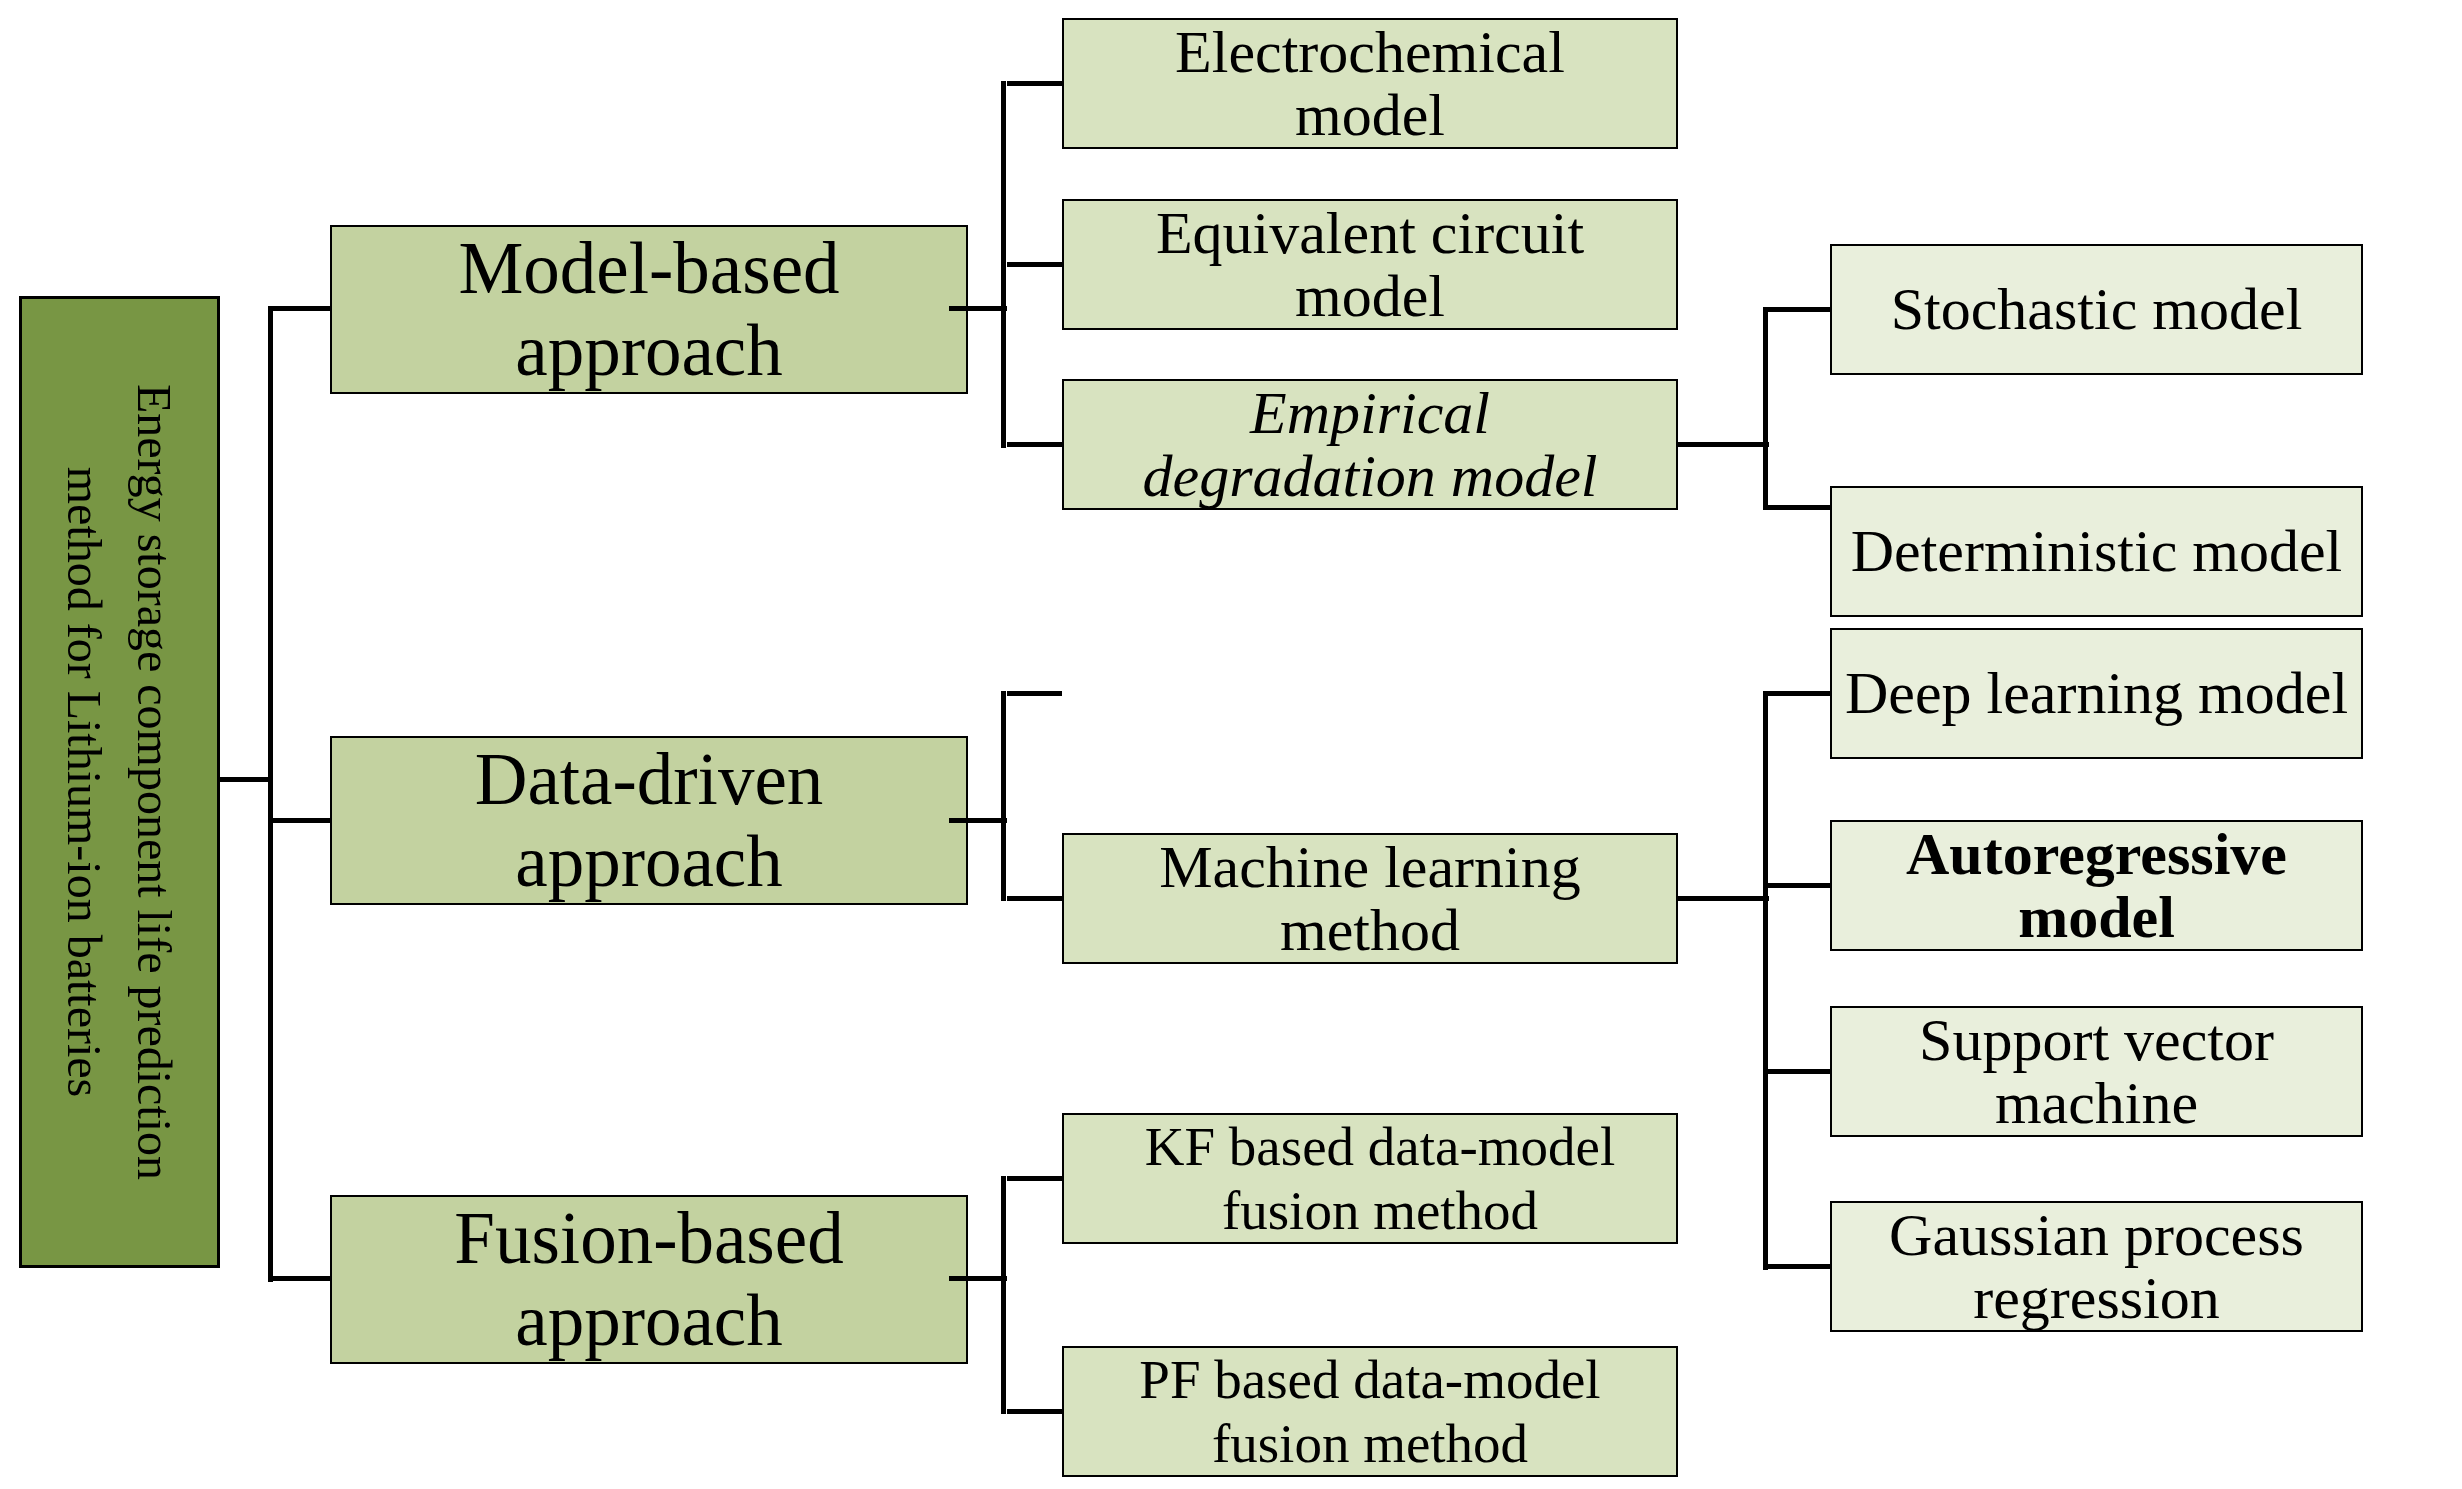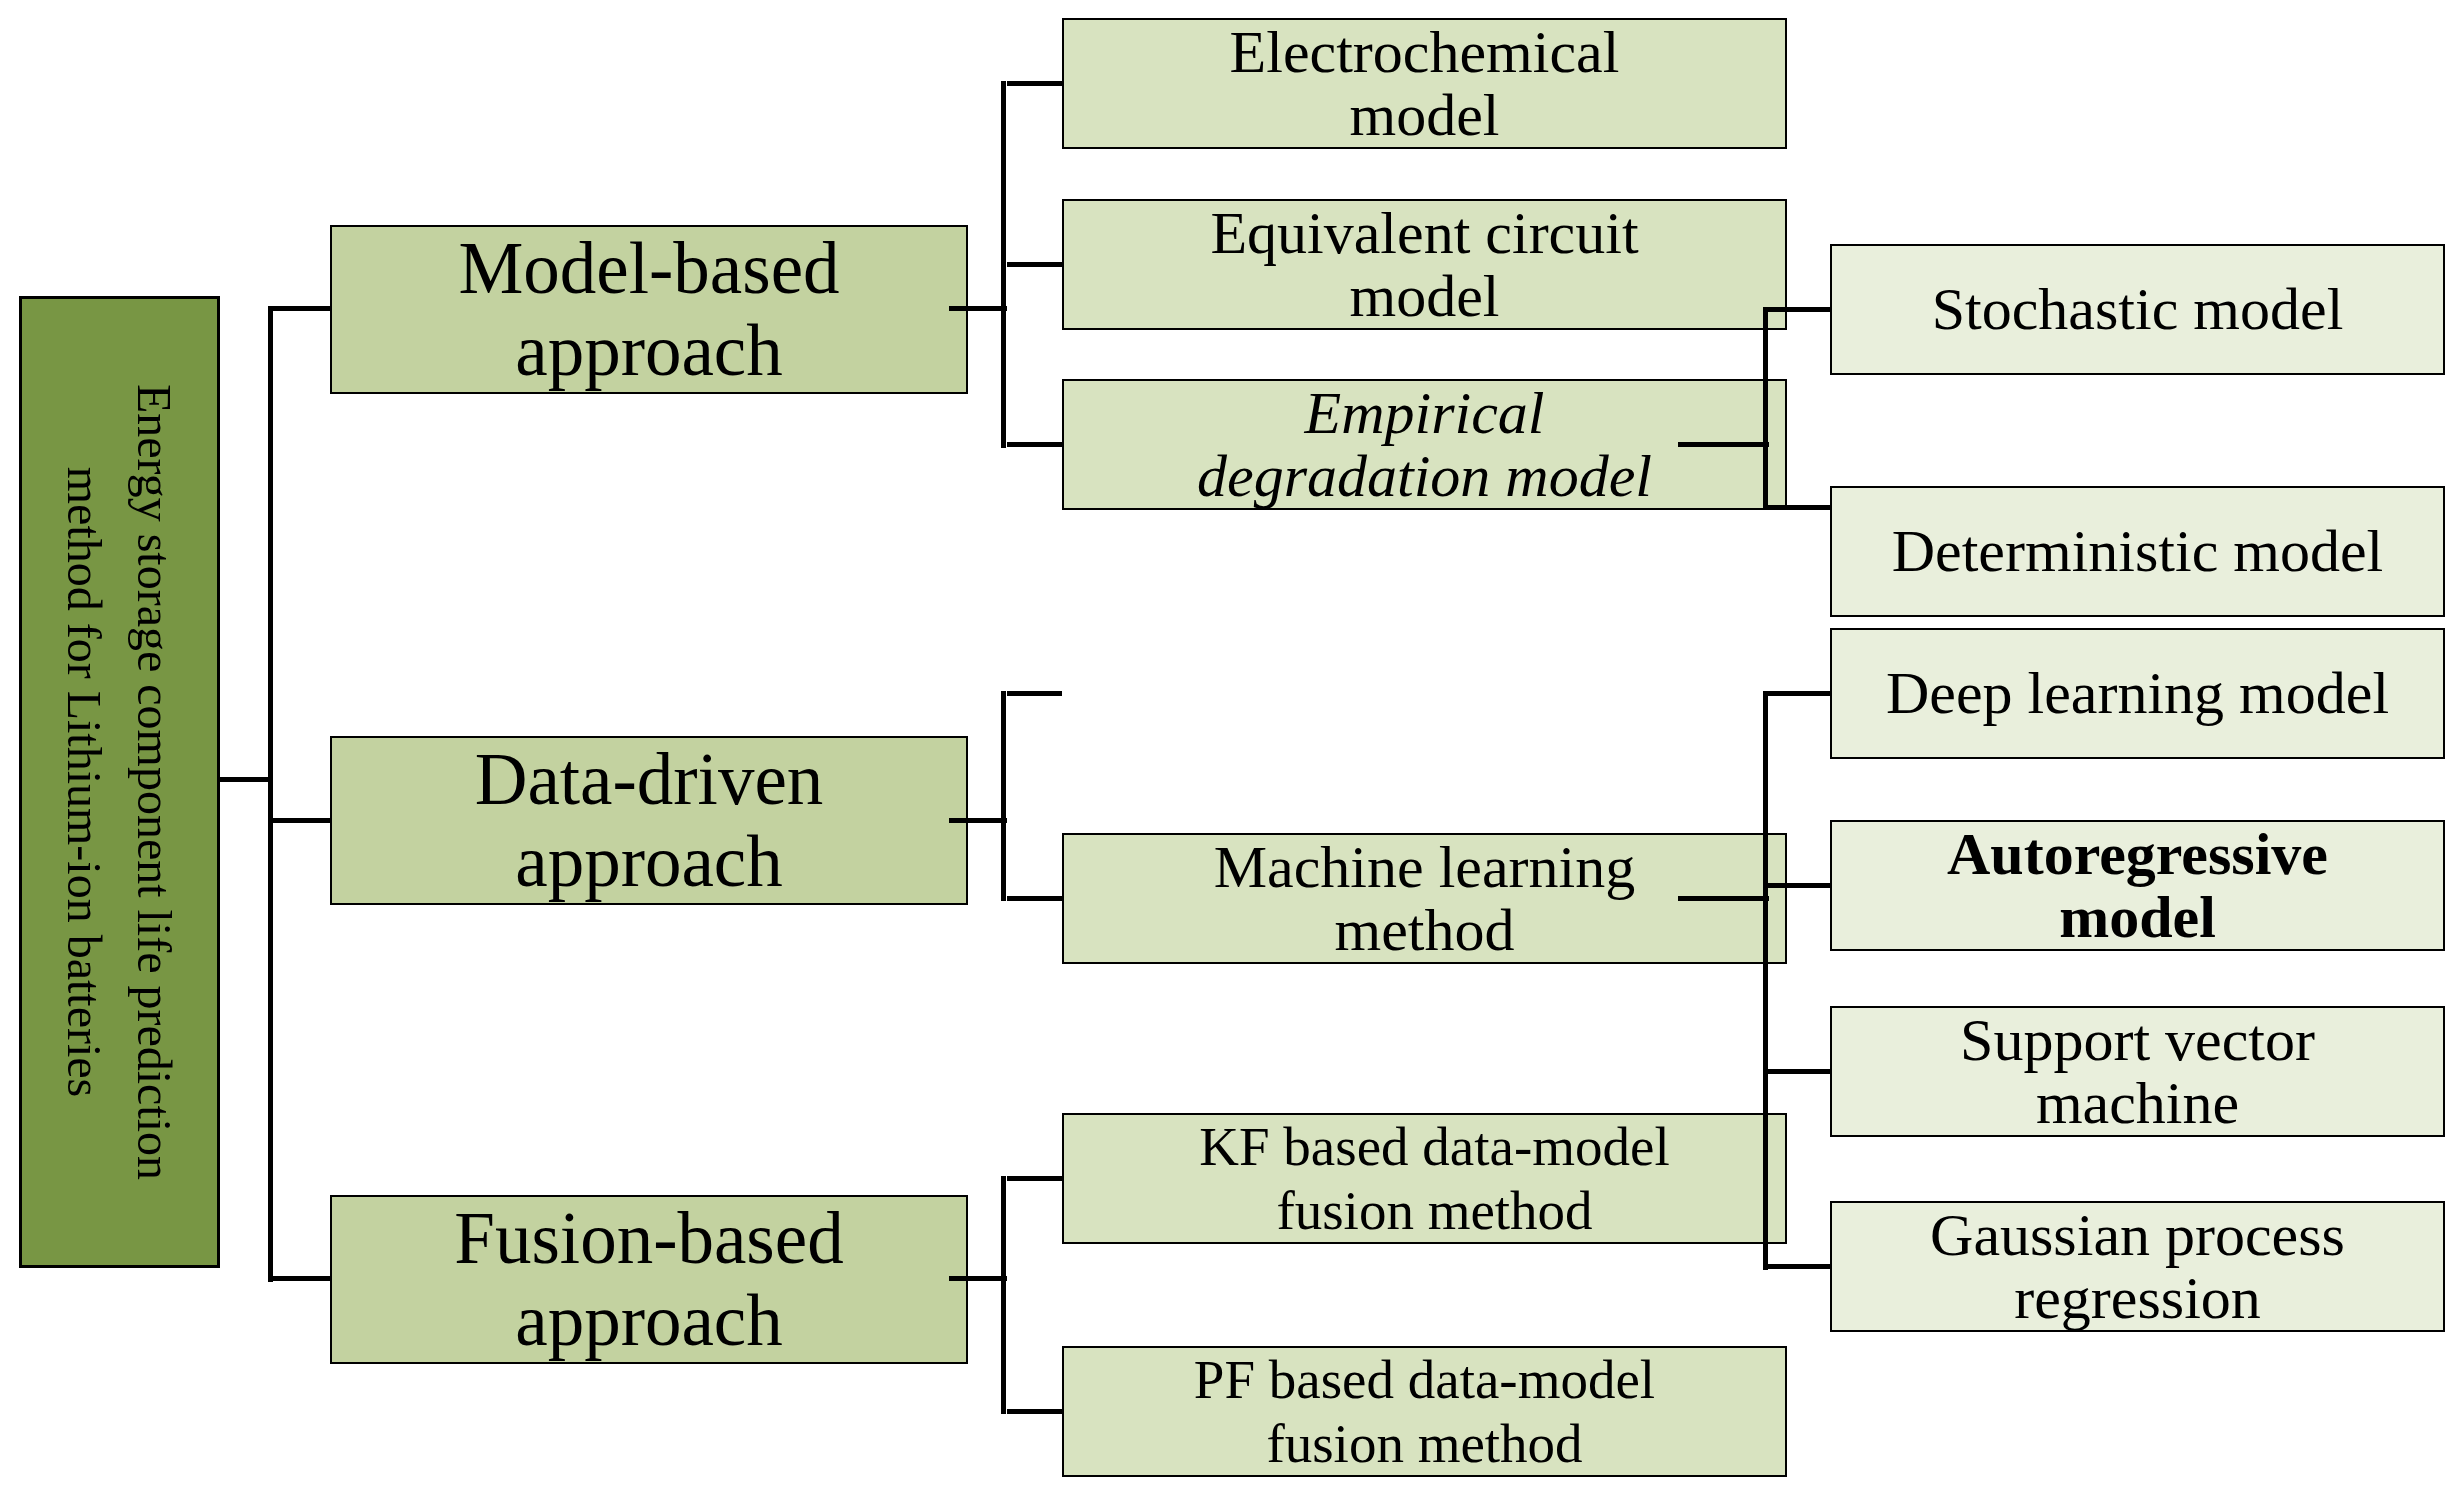--- a/index.html
+++ b/index.html
@@ -30,32 +30,32 @@
   .lvl1 {
     left: 330px;
     width: 638px;
     height: 169px;
     background: #c3d2a0;
     font-size: 73px;
     line-height: 1.12;
   }
   .lvl2 {
     left: 1062px;
-    width: 725px;
+    width: 616px;
     height: 131px;
     background: #d8e3c0;
     font-size: 60px;
   }
   .lvl2.small-font {
     font-size: 55px;
     line-height: 1.15;
   }
   .lvl3 {
     left: 1830px;
-    width: 615px;
+    width: 533px;
     height: 131px;
     background: #e9efdc;
     font-size: 60px;
   }
   .root-node {
     position: absolute;
     box-sizing: border-box;
     left: 18.6px;
     top: 296px;
     width: 201px;

